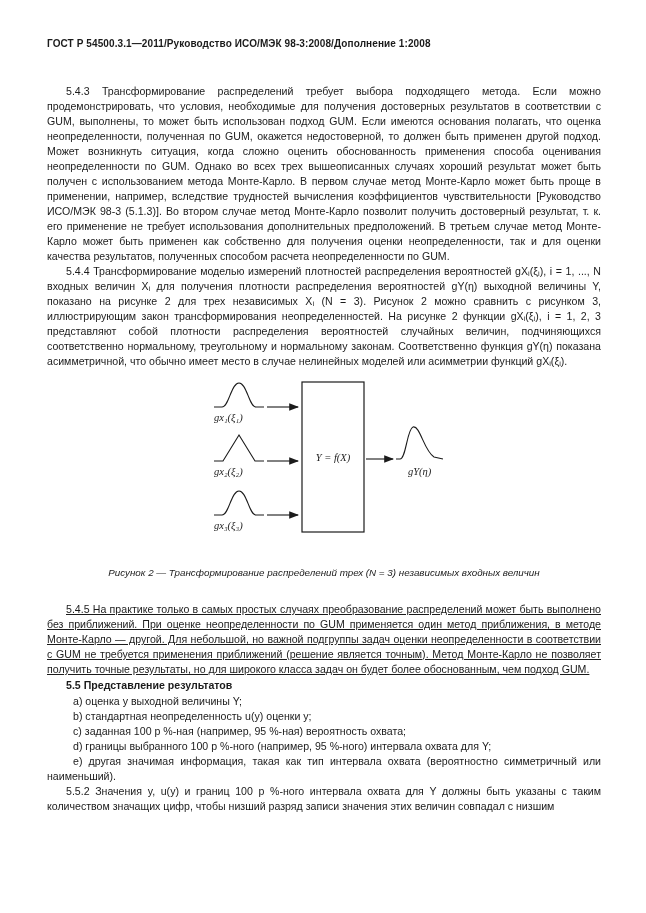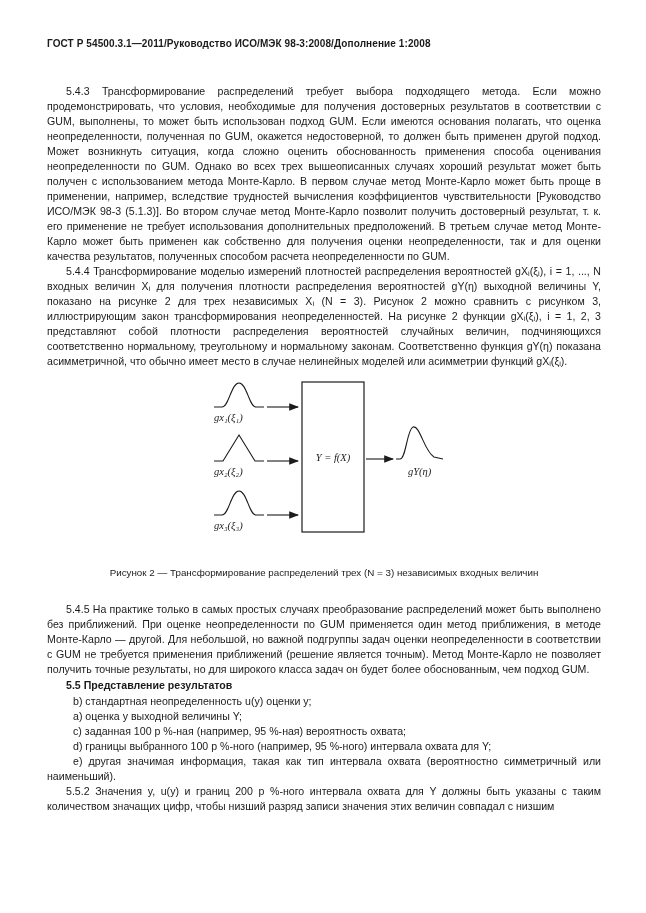--- a/index.html
+++ b/index.html
@@ -43,22 +43,23 @@
   }
   .fig-svg-wrap {
     display: inline-block;
     margin-left: 12px;
   }
   figcaption {
     font-size: 9.8px;
     text-align: center;
     margin-top: 10px;
     text-indent: 0;
+    font-style: italic;
   }
-  .after-figure { margin-top: 22px; }
+  .after-figure { margin-top: 22px; text-decoration: underline; }
   .page-number {
     position: absolute;
     left: 47px;
     top: 851px;
     font-size: 14px;
   }
   svg text.mathlabel {
     font-family: "Liberation Serif", serif;
     font-style: italic;
     font-size: 10.5px;
@@ -110,25 +111,25 @@
         </svg>
       </span>
       <figcaption>Рисунок 2 — Трансформирование распределений трех (N = 3) независимых входных величин</figcaption>
     </figure>
 
     <p class="after-figure">5.4.5 На практике только в самых простых случаях преобразование распределений может быть выполнено без приближений. При оценке неопределенности по GUM применяется один метод приближения, в методе Монте-Карло — другой. Для небольшой, но важной подгруппы задач оценки неопределенности в соответствии с GUM не требуется применения приближений (решение является точным). Метод Монте-Карло не позволяет получить точные результаты, но для широкого класса задач он будет более обоснованным, чем подход GUM.</p>
 
     <p class="section-heading">5.5 Представление результатов</p>
 
 
+    <p class="list-item">a) оценка y выходной величины Y;</p>
     <p class="list-item">b) стандартная неопределенность u(y) оценки y;</p>
-    <p class="list-item">a) оценка y выходной величины Y;</p>
     <p class="list-item">c) заданная 100 p %-ная (например, 95 %-ная) вероятность охвата;</p>
     <p class="list-item">d) границы выбранного 100 p %-ного (например, 95 %-ного) интервала охвата для Y;</p>
     <p class="list-item">e) другая значимая информация, такая как тип интервала охвата (вероятностно симметричный или наименьший).</p>
 
-    <p>5.5.2 Значения y, u(y) и границ 200 p %-ного интервала охвата для Y  должны быть указаны с таким количеством значащих цифр, чтобы низший разряд записи значения этих величин совпадал с низшим</p>
+    <p>5.5.2 Значения y, u(y) и границ 100 p %-ного интервала охвата для Y  должны быть указаны с таким количеством значащих цифр, чтобы низший разряд записи значения этих величин совпадал с низшим</p>
 
   </div>
 
   <div class="page-number">10</div>
 
 </div>
 
 </body></html>

